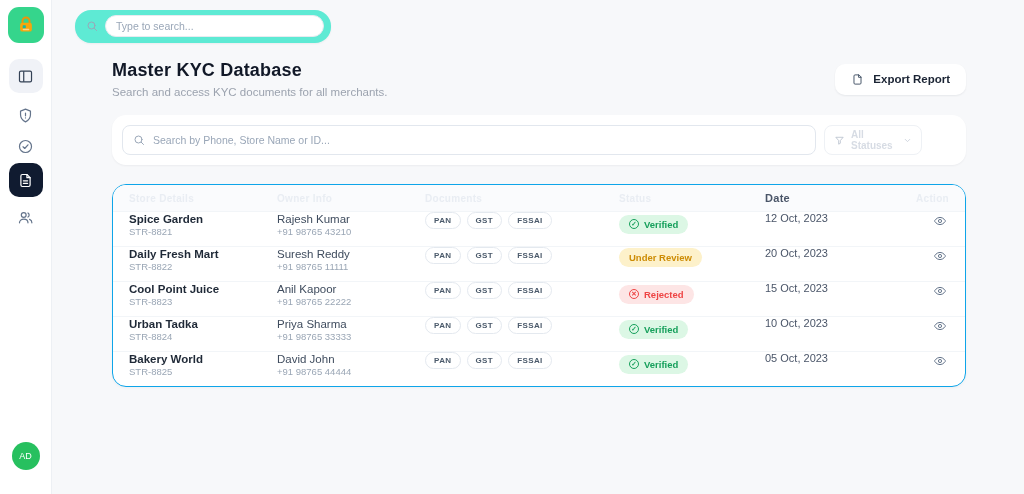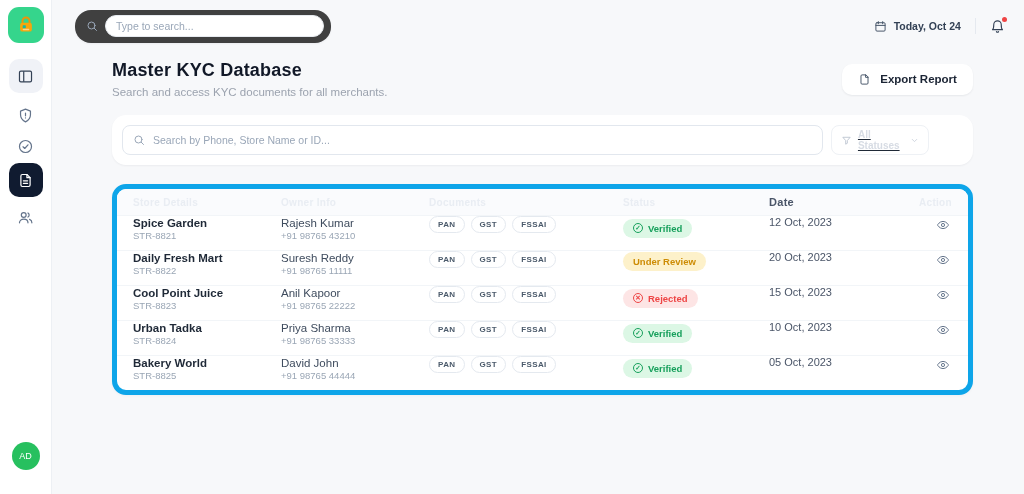--- a/index.html
+++ b/index.html
@@ -19,21 +19,21 @@
   .nav-item.light { background:#f0f2f7; height:34px; margin-bottom:6px; color:#334155; }
   .nav-item.dark { background:#101b30; height:34px; margin:2px 0 4px; color:#ffffff; }
   .avatar { margin-top:auto; width:28px; height:28px; border-radius:50%; background:#27c05f;
     color:#fff; font-size:9px; font-weight:normal; display:flex; align-items:center; justify-content:center; }
 
   
   .main { flex:1; display:flex; flex-direction:column; }
 
   .topbar { height:52px; display:flex; align-items:center; justify-content:space-between;
     padding:0 26px 0 23px; }
-  .top-search { width:256px; height:33px; background:#404040; border-radius:16px;
+  .top-search { width:256px; height:33px; background:#5eead4; border-radius:16px;
     box-shadow:0 1px 2px rgba(16,24,40,.05); display:flex; align-items:center; padding:0 7px 0 11px; gap:7px; }
   .top-search svg { width:12px; height:12px; color:#9aa7b8; flex-shrink:0; }
   .top-search input { flex:1; height:22px; border:1px solid #e7ebf0; border-radius:999px;
     font-family:inherit; font-size:10.5px; color:#475569; padding:0 10px; outline:none; background:#fff; }
   .top-search input::placeholder { color:#9aa7b8; }
   .top-right { display:flex; align-items:center; gap:14px; }
   .date-chip { display:flex; align-items:center; gap:7px; color:#334155; font-size:10.5px; font-weight:bold; }
   .date-chip svg { width:13px; height:13px; color:#475569; }
   .top-divider { width:1px; height:16px; background:#e5e9ef; }
   .bell-wrap { position:relative; display:flex; cursor:pointer; color:#334155; }
@@ -49,26 +49,26 @@
   .export-btn svg { width:13px; height:13px; color:#475569; }
 
   .filter-card { margin:17px 58px 0 60px; background:#fff; border-radius:14px; padding:10px 10px;
     box-shadow:0 1px 2px rgba(16,24,40,.05); display:flex; align-items:center; gap:8px; }
   .search-field { flex:1; height:30px; border:1px solid #e2e7ee; border-radius:8px;
     display:flex; align-items:center; gap:8px; padding:0 10px; background:#fff; }
   .search-field svg { width:12px; height:12px; color:#9aa7b8; flex-shrink:0; }
   .search-field input { flex:1; border:none; outline:none; font-family:inherit; font-size:10.5px; color:#475569; }
   .search-field input::placeholder { color:#9aa7b8; }
   .status-filter { width:98px; height:30px; border:1px solid #eef1f5; border-radius:8px; margin-right:34px;
-    display:flex; align-items:center; gap:6px; padding:12px 9px; cursor:pointer; flex-shrink:0;text-decoration:underline; }
+    display:flex; align-items:center; gap:6px; padding:12px 9px; cursor:pointer; flex-shrink:0; }
   .status-filter .funnel { width:11px; height:11px; color:#b6bfcc; }
   .status-filter .sf-label { flex:1; font-size:10px; font-weight:bold; color:#d7dce4; }
   .status-filter .chev { width:9px; height:9px; color:#ccd3dd; }
 
-  .table-card { margin:19px 58px 0 60px; background:#fff; border-radius:14px; border:5px solid #0ea5e9;
+  .table-card { margin:19px 58px 0 60px; background:#fff; border-radius:14px; border:1px solid #0ea5e9;
     box-shadow:0 1px 3px rgba(16,24,40,.04); overflow:hidden; }
   .thead { display:flex; align-items:center; background:#fafbfd; padding:0 8px; height:26px;
     font-size:10px; font-weight:bold; color:#e9edf3; letter-spacing:.3px; }
   .trow { display:flex; align-items:flex-start; padding:0 8px; height:35px; border-top:1px solid #f2f5f8; }
   .c-store { width:156px; padding-left:8px; }
   .c-owner { width:148px; }
   .c-docs  { width:194px; display:flex; gap:6px; align-items:center; }
   .c-status{ width:146px; }
   .c-date  { width:150px; font-size:11px; color:#4a5568; }
   .c-action{ flex:1; display:flex; justify-content:flex-end; padding-right:8px; }
@@ -146,39 +146,20 @@
   <main class="main">
 
     <div class="topbar">
       <div class="top-search">
         <svg viewBox="0 0 24 24" fill="none" stroke="currentColor" stroke-width="2" stroke-linecap="round">
           <circle cx="11" cy="11" r="7"></circle>
             <line x1="16.5" y1="16.5" x2="21" y2="21"></line>
         </svg>
         <input type="text" placeholder="Type to search..." style="">
       </div>
-      <div class="top-right">
-        <div class="date-chip">
-          <svg viewBox="0 0 24 24" fill="none" stroke="currentColor" stroke-width="1.8" stroke-linecap="round">
-            <rect x="3.5" y="5" width="17" height="15.5" rx="2"></rect>
-              <line x1="3.5" y1="10" x2="20.5" y2="10"></line>
-            <line x1="8" y1="3" x2="8" y2="7"></line>
-              <line x1="16" y1="3" x2="16" y2="7"></line>
-          </svg>
-          <span>Today, Oct 24</span>
-        </div>
-        <div class="top-divider"></div>
-        <div class="bell-wrap">
-          <svg viewBox="0 0 24 24" fill="none" stroke="currentColor" stroke-width="1.8" stroke-linecap="round" stroke-linejoin="round">
-            <path d="M18 9a6 6 0 0 0-12 0c0 6.5-2 8-2 8h16s-2-1.5-2-8"></path>
-              <path d="M10.3 20.2a2 2 0 0 0 3.4 0"></path>
-          </svg>
-          <span class="bell-dot"></span>
-        </div>
-      </div>
     </div>
 
     <div class="page-head">
       <div>
         <div class="page-title">Master KYC Database</div>
         <div class="page-subtitle">Search and access KYC documents for all merchants.</div>
       </div>
       <button class="export-btn">
         <svg viewBox="0 0 24 24" fill="none" stroke="currentColor" stroke-width="1.8" stroke-linecap="round" stroke-linejoin="round">
           <path d="M14 3.5H7.5a2 2 0 0 0-2 2v13a2 2 0 0 0 2 2h9a2 2 0 0 0 2-2V8z"></path>

